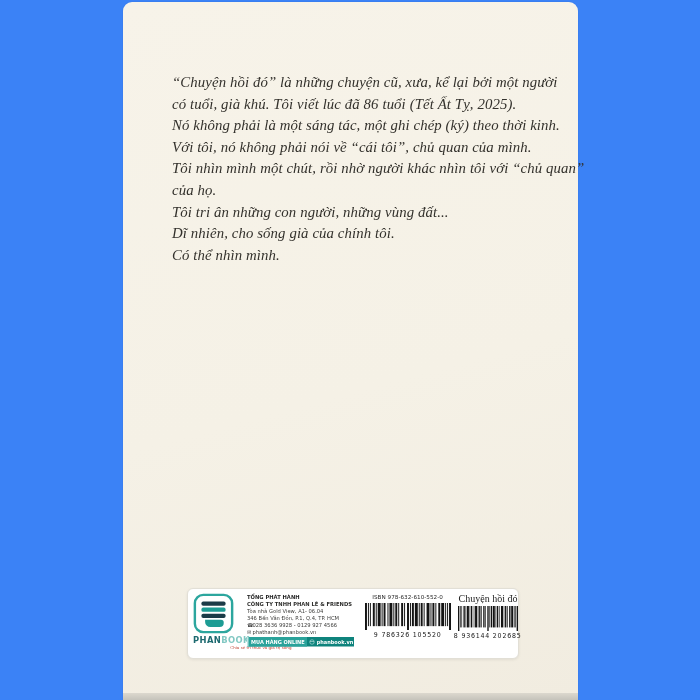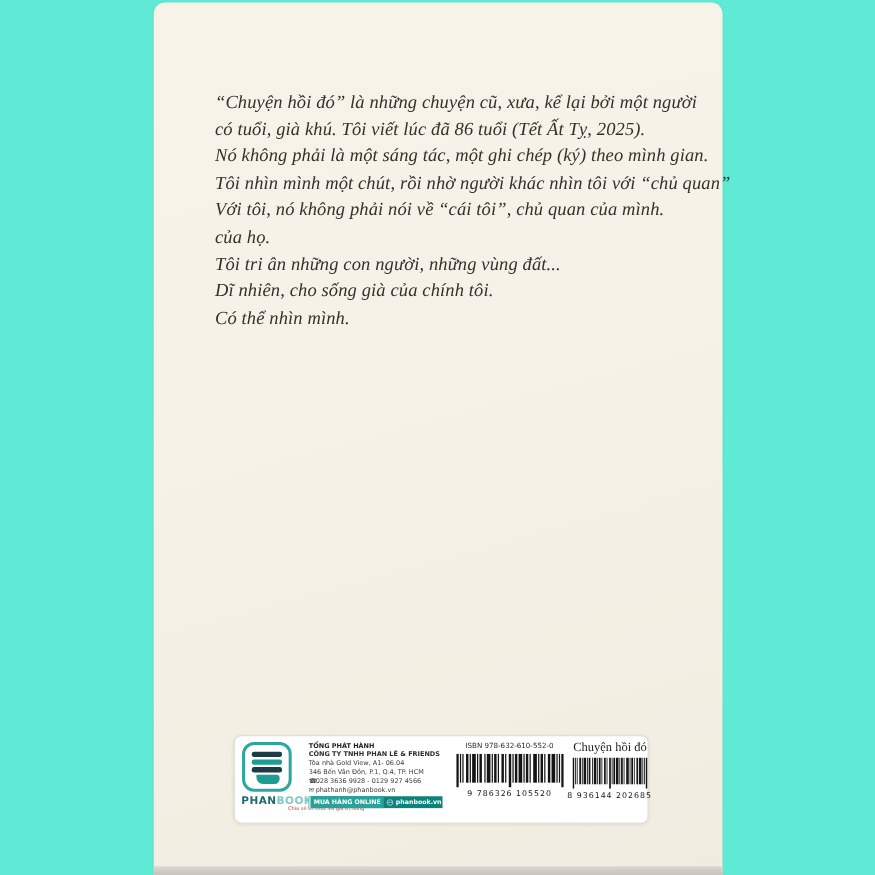--- a/index.html
+++ b/index.html
@@ -1,17 +1,17 @@
 <!DOCTYPE html>
 <html><head>
 <meta charset="utf-8">
 <style>
   html,body{margin:0;padding:0;}
   body{width:700px;height:700px;background:#fefefe;font-family:"Liberation Sans",sans-serif;}
-  .stage{position:relative;width:700px;height:700px;background:#5eead4;overflow:hidden;}
+  .stage{position:relative;width:700px;height:700px;background:#3b82f6;overflow:hidden;}
 
   
   .cover{position:absolute;left:123px;top:2px;width:455px;height:698px;
     background:linear-gradient(165deg,#f7f3e9 0%,#f5f1e6 55%,#f1ece0 100%);
     border-radius:9px 9px 0 0;box-shadow:0 0 0 1px rgba(0,0,0,.025);}
   .cover-edge{position:absolute;left:0;right:0;bottom:0;height:7px;
     background:linear-gradient(180deg,#dcd8ce,#c5c3bb);}
 
   
   .blurb{position:absolute;left:49px;top:70px;width:400px;
@@ -105,23 +105,23 @@
     </g>
   </defs>
 </svg>
 
 <div class="stage">
   <div class="cover">
 
     <div class="blurb">
       <p>“Chuyện hồi đó” là những chuyện cũ, xưa, kể lại bởi một người</p>
       <p>có tuổi, già khú. Tôi viết lúc đã 86 tuổi (Tết Ất Tỵ, 2025).</p>
-      <p>Nó không phải là một sáng tác, một ghi chép (ký) theo mình gian.</p>
+      <p>Nó không phải là một sáng tác, một ghi chép (ký) theo thời kinh.</p>
+      <p>Với tôi, nó không phải nói về “cái tôi”, chủ quan của mình.</p>
       <p>Tôi nhìn mình một chút, rồi nhờ người khác nhìn tôi với “chủ quan”</p>
-      <p>Với tôi, nó không phải nói về “cái tôi”, chủ quan của mình.</p>
       <p>của họ.</p>
       <p>Tôi tri ân những con người, những vùng đất...</p>
       <p>Dĩ nhiên, cho sống già của chính tôi.</p>
       <p>Có thể nhìn mình.</p>
     </div>
 
 
     <div class="label">
 
       <div class="logo-col">

